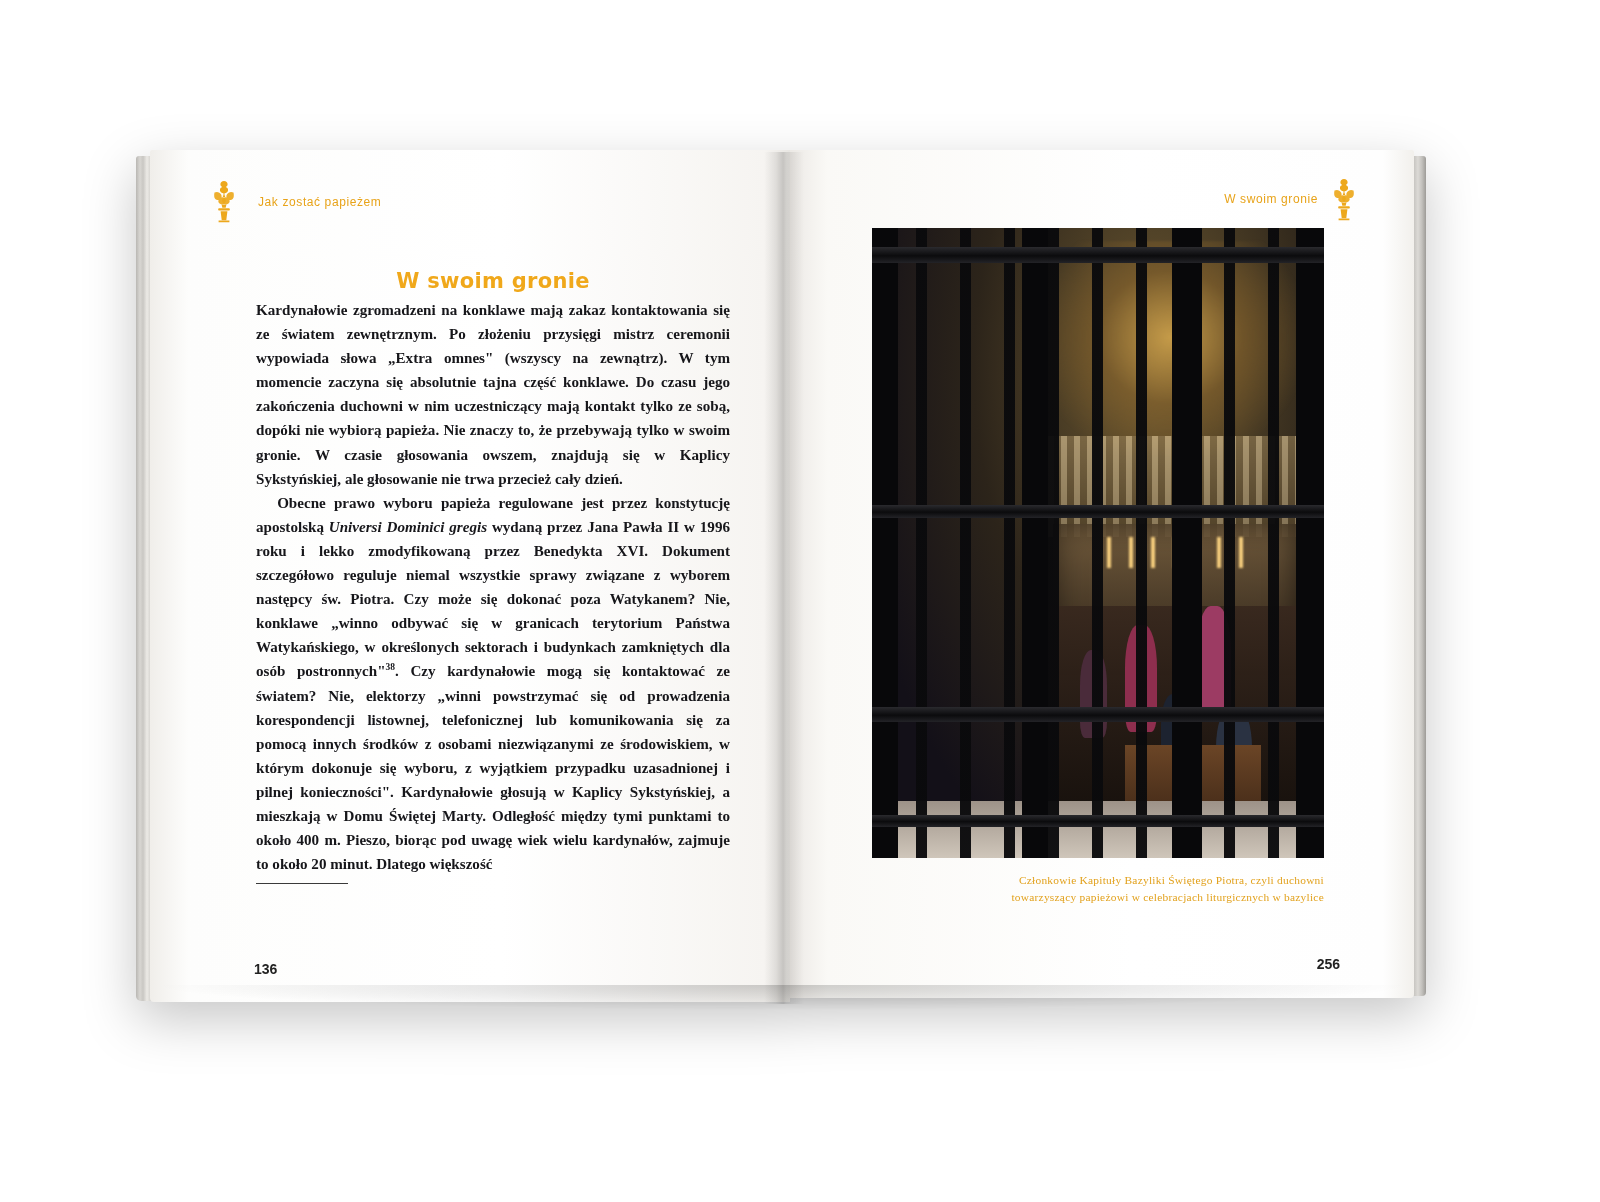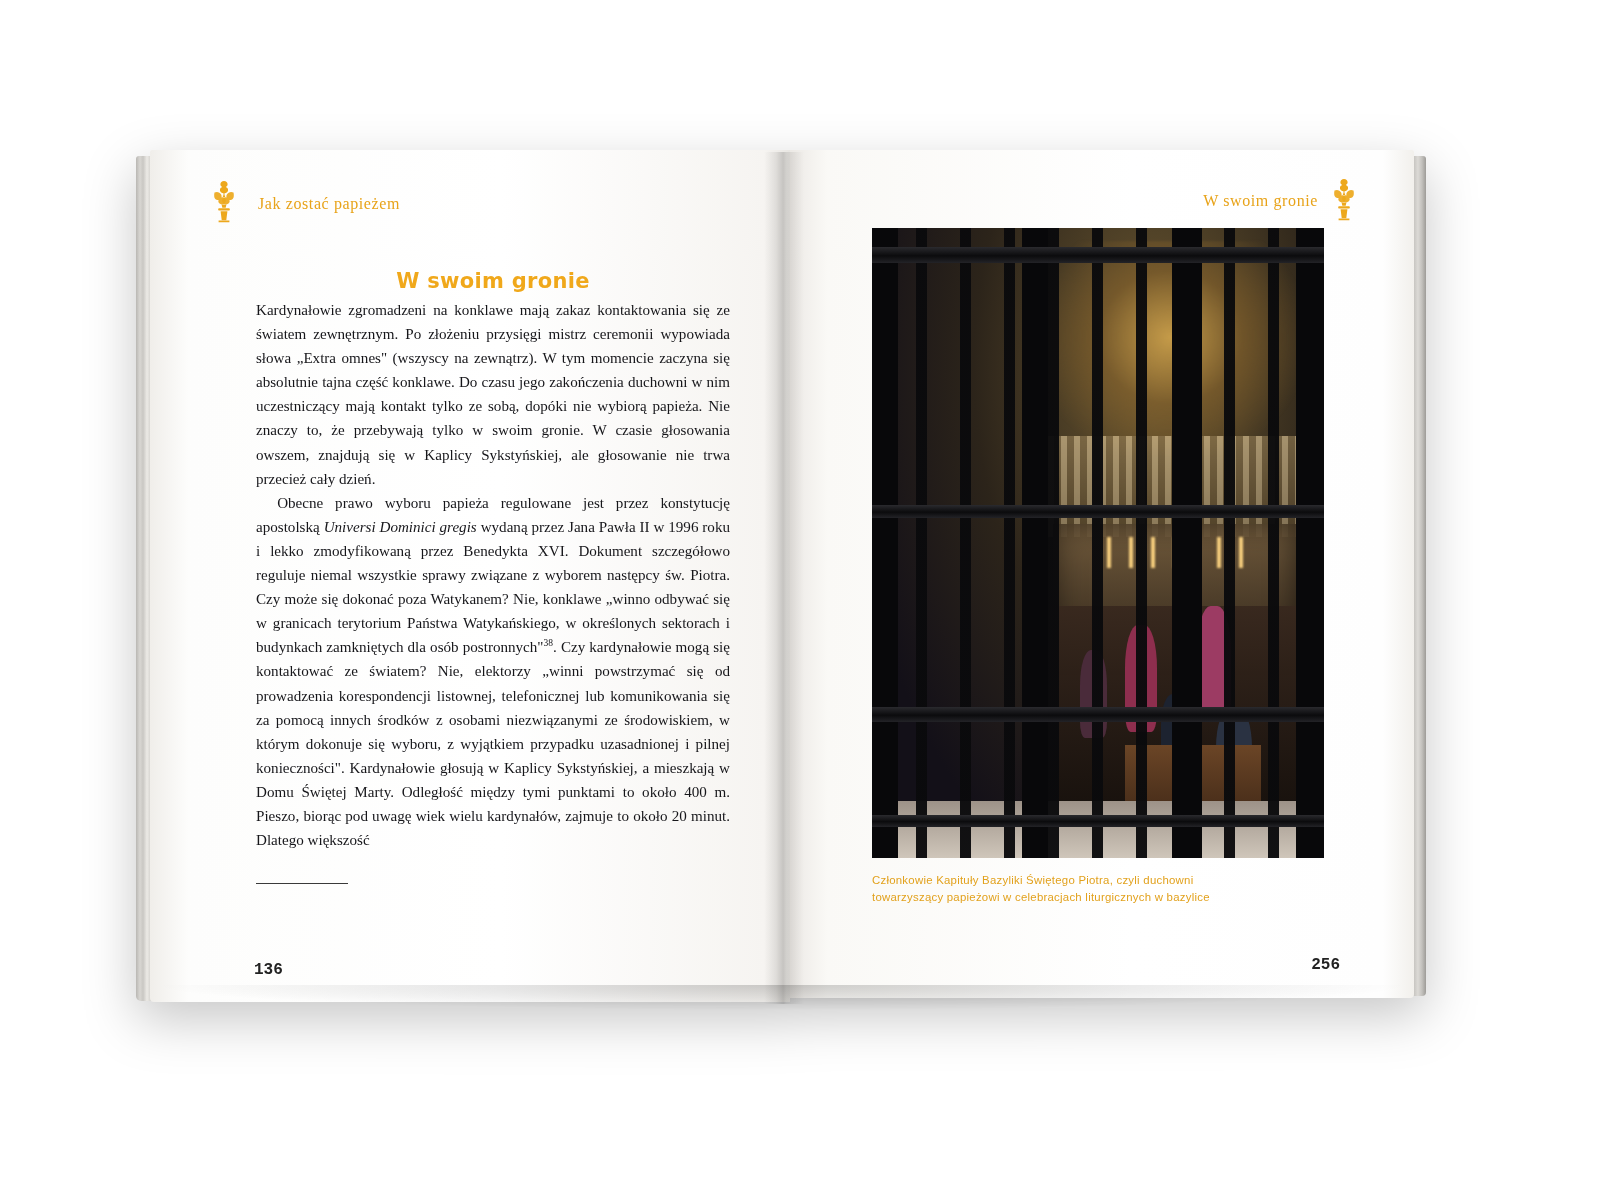--- a/index.html
+++ b/index.html
@@ -102,22 +102,22 @@
     bottom: -6px;
     width: 1264px;
     height: 26px;
     background: radial-gradient(ellipse at 50% 0%, rgba(0,0,0,0.18) 0%, rgba(0,0,0,0.0) 70%);
     pointer-events: none;
   }
 
   
   .runhead {
     position: absolute;
-    font-family: Liberation Serif, serif;
-    font-size: 16px;
+    font-family: Liberation Sans, sans-serif;
+    font-size: 12px;
     letter-spacing: 0.6px;
     color: #e8a319;
   }
   .runhead-left { left: 108px; top: 45px; }
   .runhead-right { right: 96px; top: 42px; text-align: right; }
 
   .crest {
     position: absolute;
     width: 40px;
     height: 46px;
@@ -143,20 +143,21 @@
     position: absolute;
     left: 106px;
     top: 148px;
     width: 474px;
     font-family: "Liberation Serif", serif;
     font-size: 15.1px;
     line-height: 24.1px;
     color: #16161a;
     text-align: justify;
     text-justify: inter-word;
+    font-weight: bold;
   }
   .body-col p {
     margin: 0;
   }
   .body-col p + p {
     text-indent: 1.4em;
   }
   .body-col i { font-style: italic; }
   .fn-ref {
     font-size: 9.5px;
@@ -179,22 +180,22 @@
     width: 474px;
     font-family: "Liberation Serif", serif;
     font-size: 12.4px;
     line-height: 17px;
     color: #1a1a1a;
   }
   .footnote sup { font-size: 8.6px; }
 
   .folio {
     position: absolute;
-    font-family: Liberation Mono, monospace;
-    font-size: 16px;
+    font-family: Liberation Sans, sans-serif;
+    font-size: 14px;
     font-weight: 700;
     color: #222;
   }
   .folio-left { left: 104px; top: 811px; }
   .folio-right { right: 74px; top: 806px; }
 
   
   .photo-frame {
     position: absolute;
     left: 82px;
@@ -293,22 +294,22 @@
   .rail-1 { top: 3%; height: 16px; }
   .rail-2 { top: 44%; height: 13px; }
   .rail-3 { top: 76%; height: 15px; }
   .rail-4 { bottom: 5%; height: 12px; }
 
   .caption {
     position: absolute;
     left: 82px;
     top: 722px;
     width: 452px;
-    text-align: left;
-    font-family: Liberation Sans, sans-serif;
+    text-align: right;
+    font-family: Liberation Serif, serif;
     font-size: 11.4px;
     line-height: 17px;
     color: #e2a11c;
     letter-spacing: 0.25px;
   }
 </style>
 </head>
 <body>
 
 <div class="stage">

